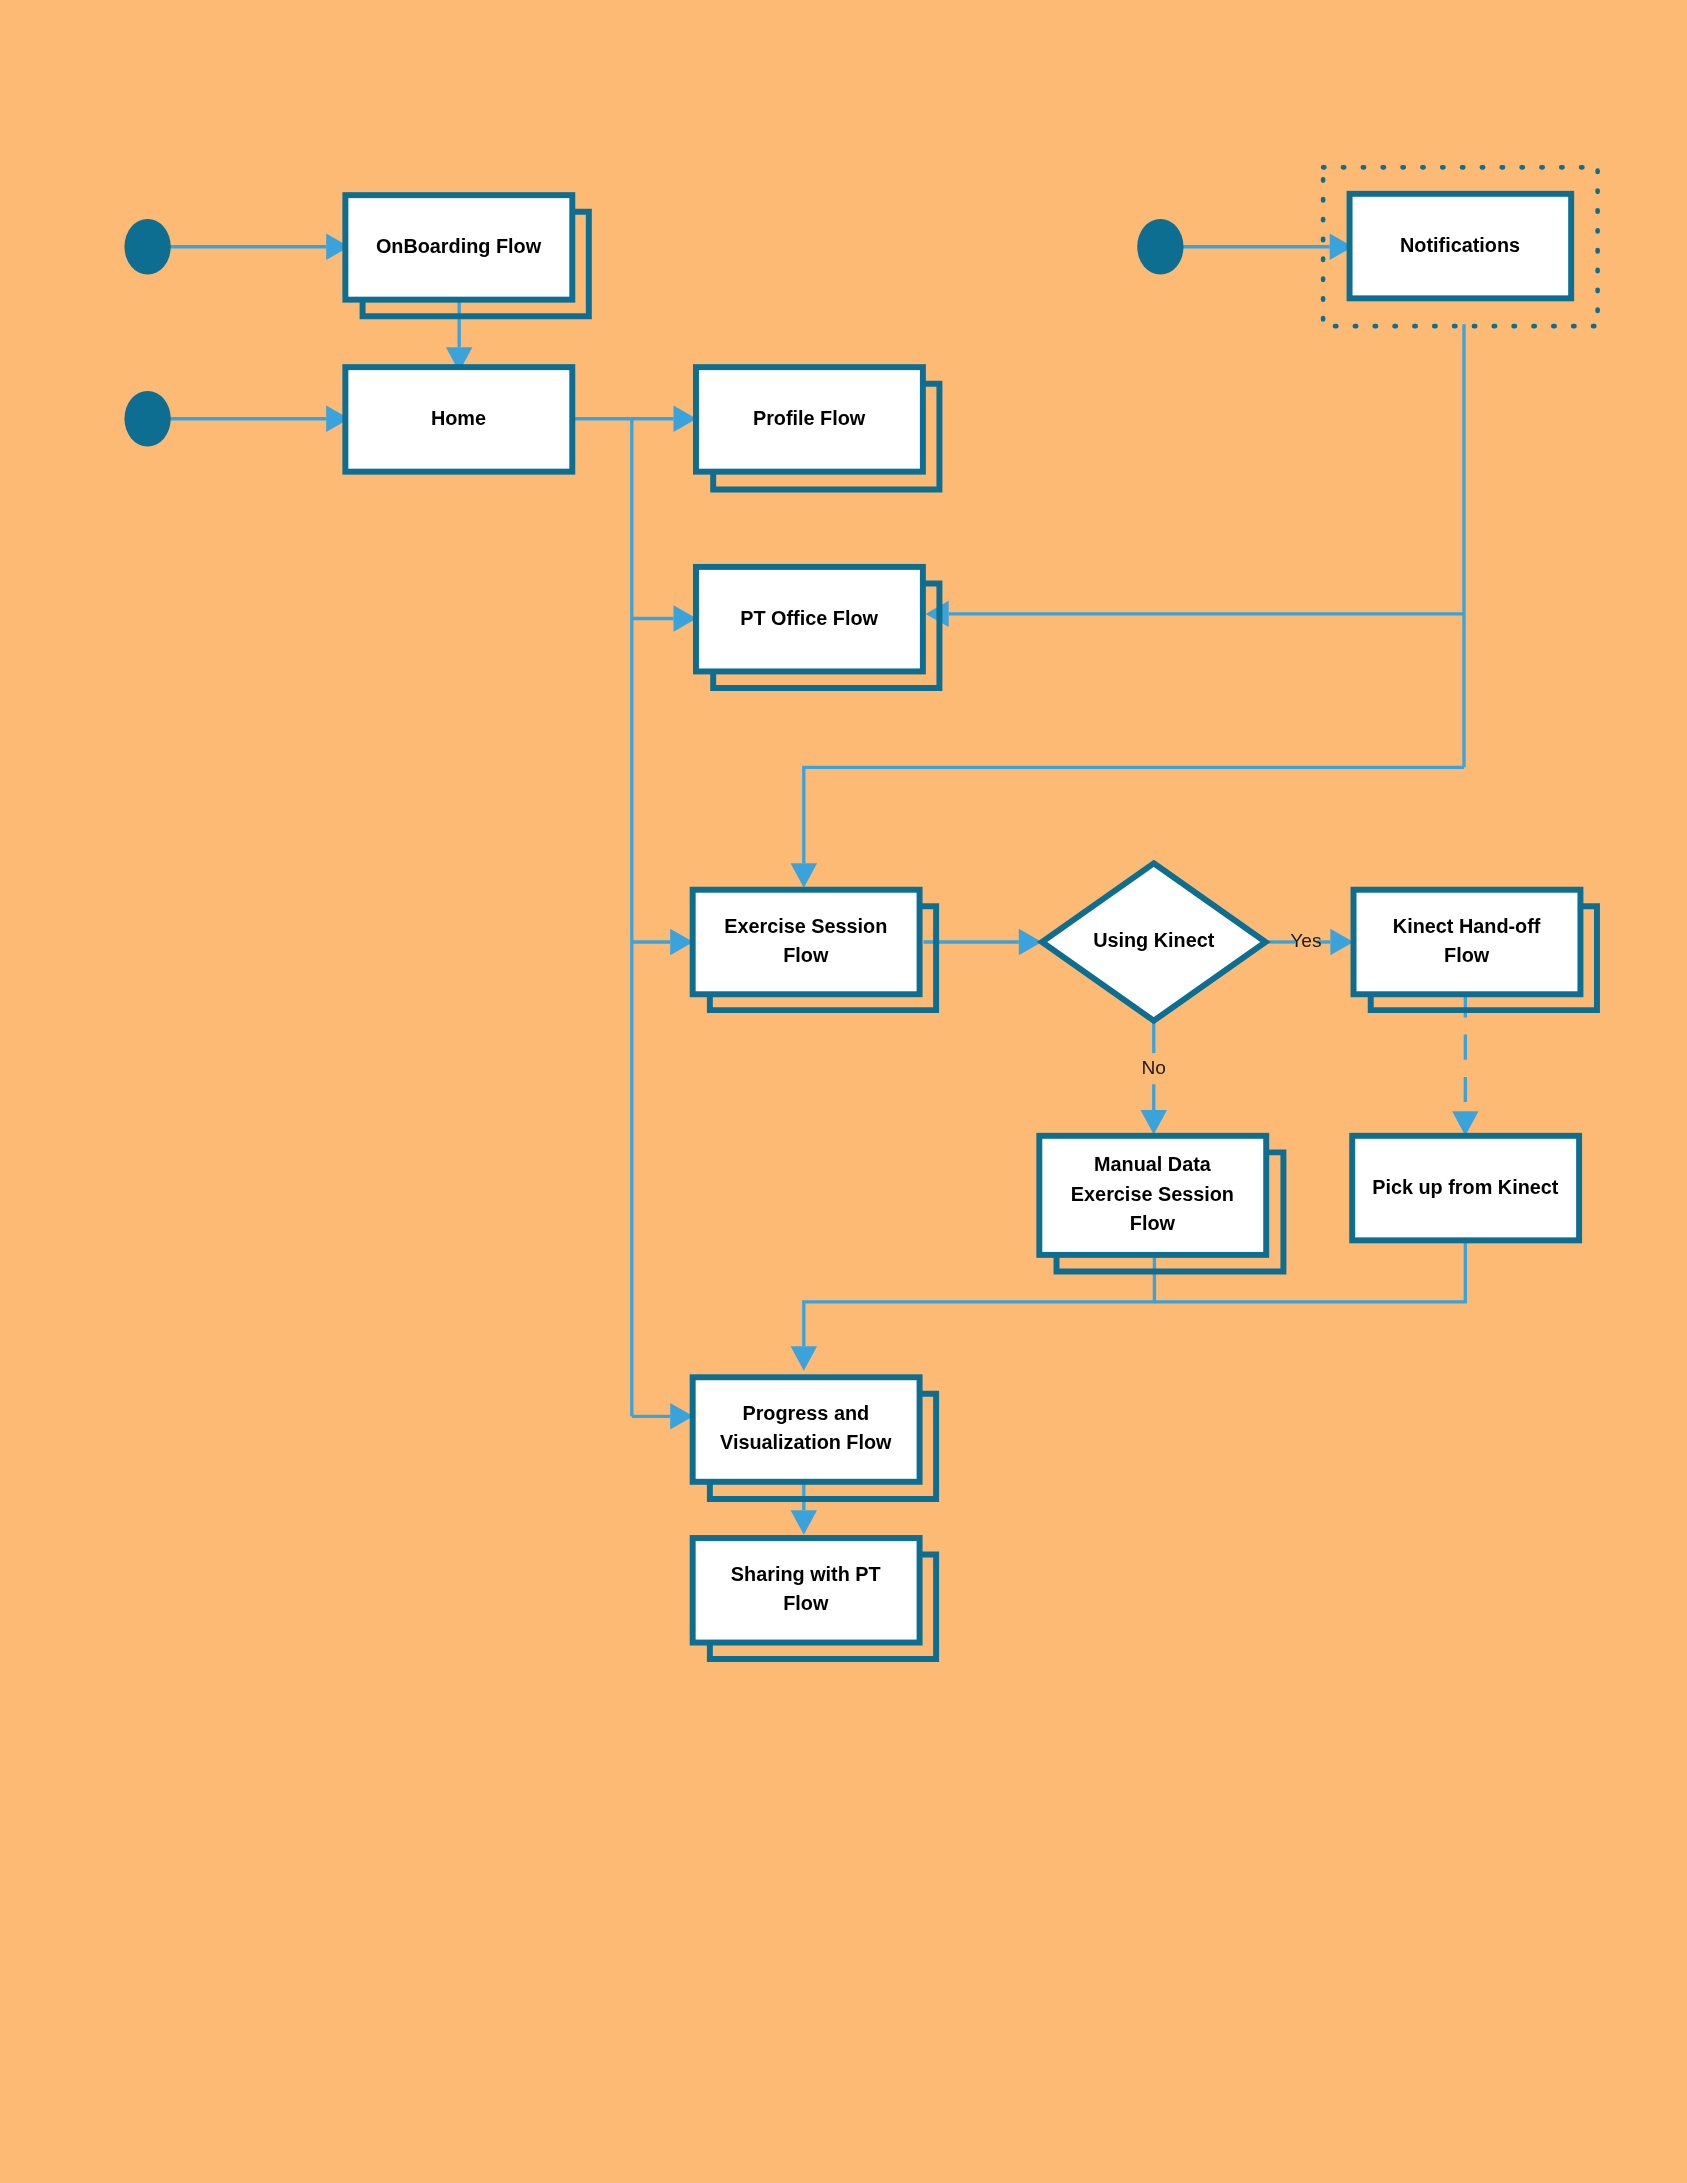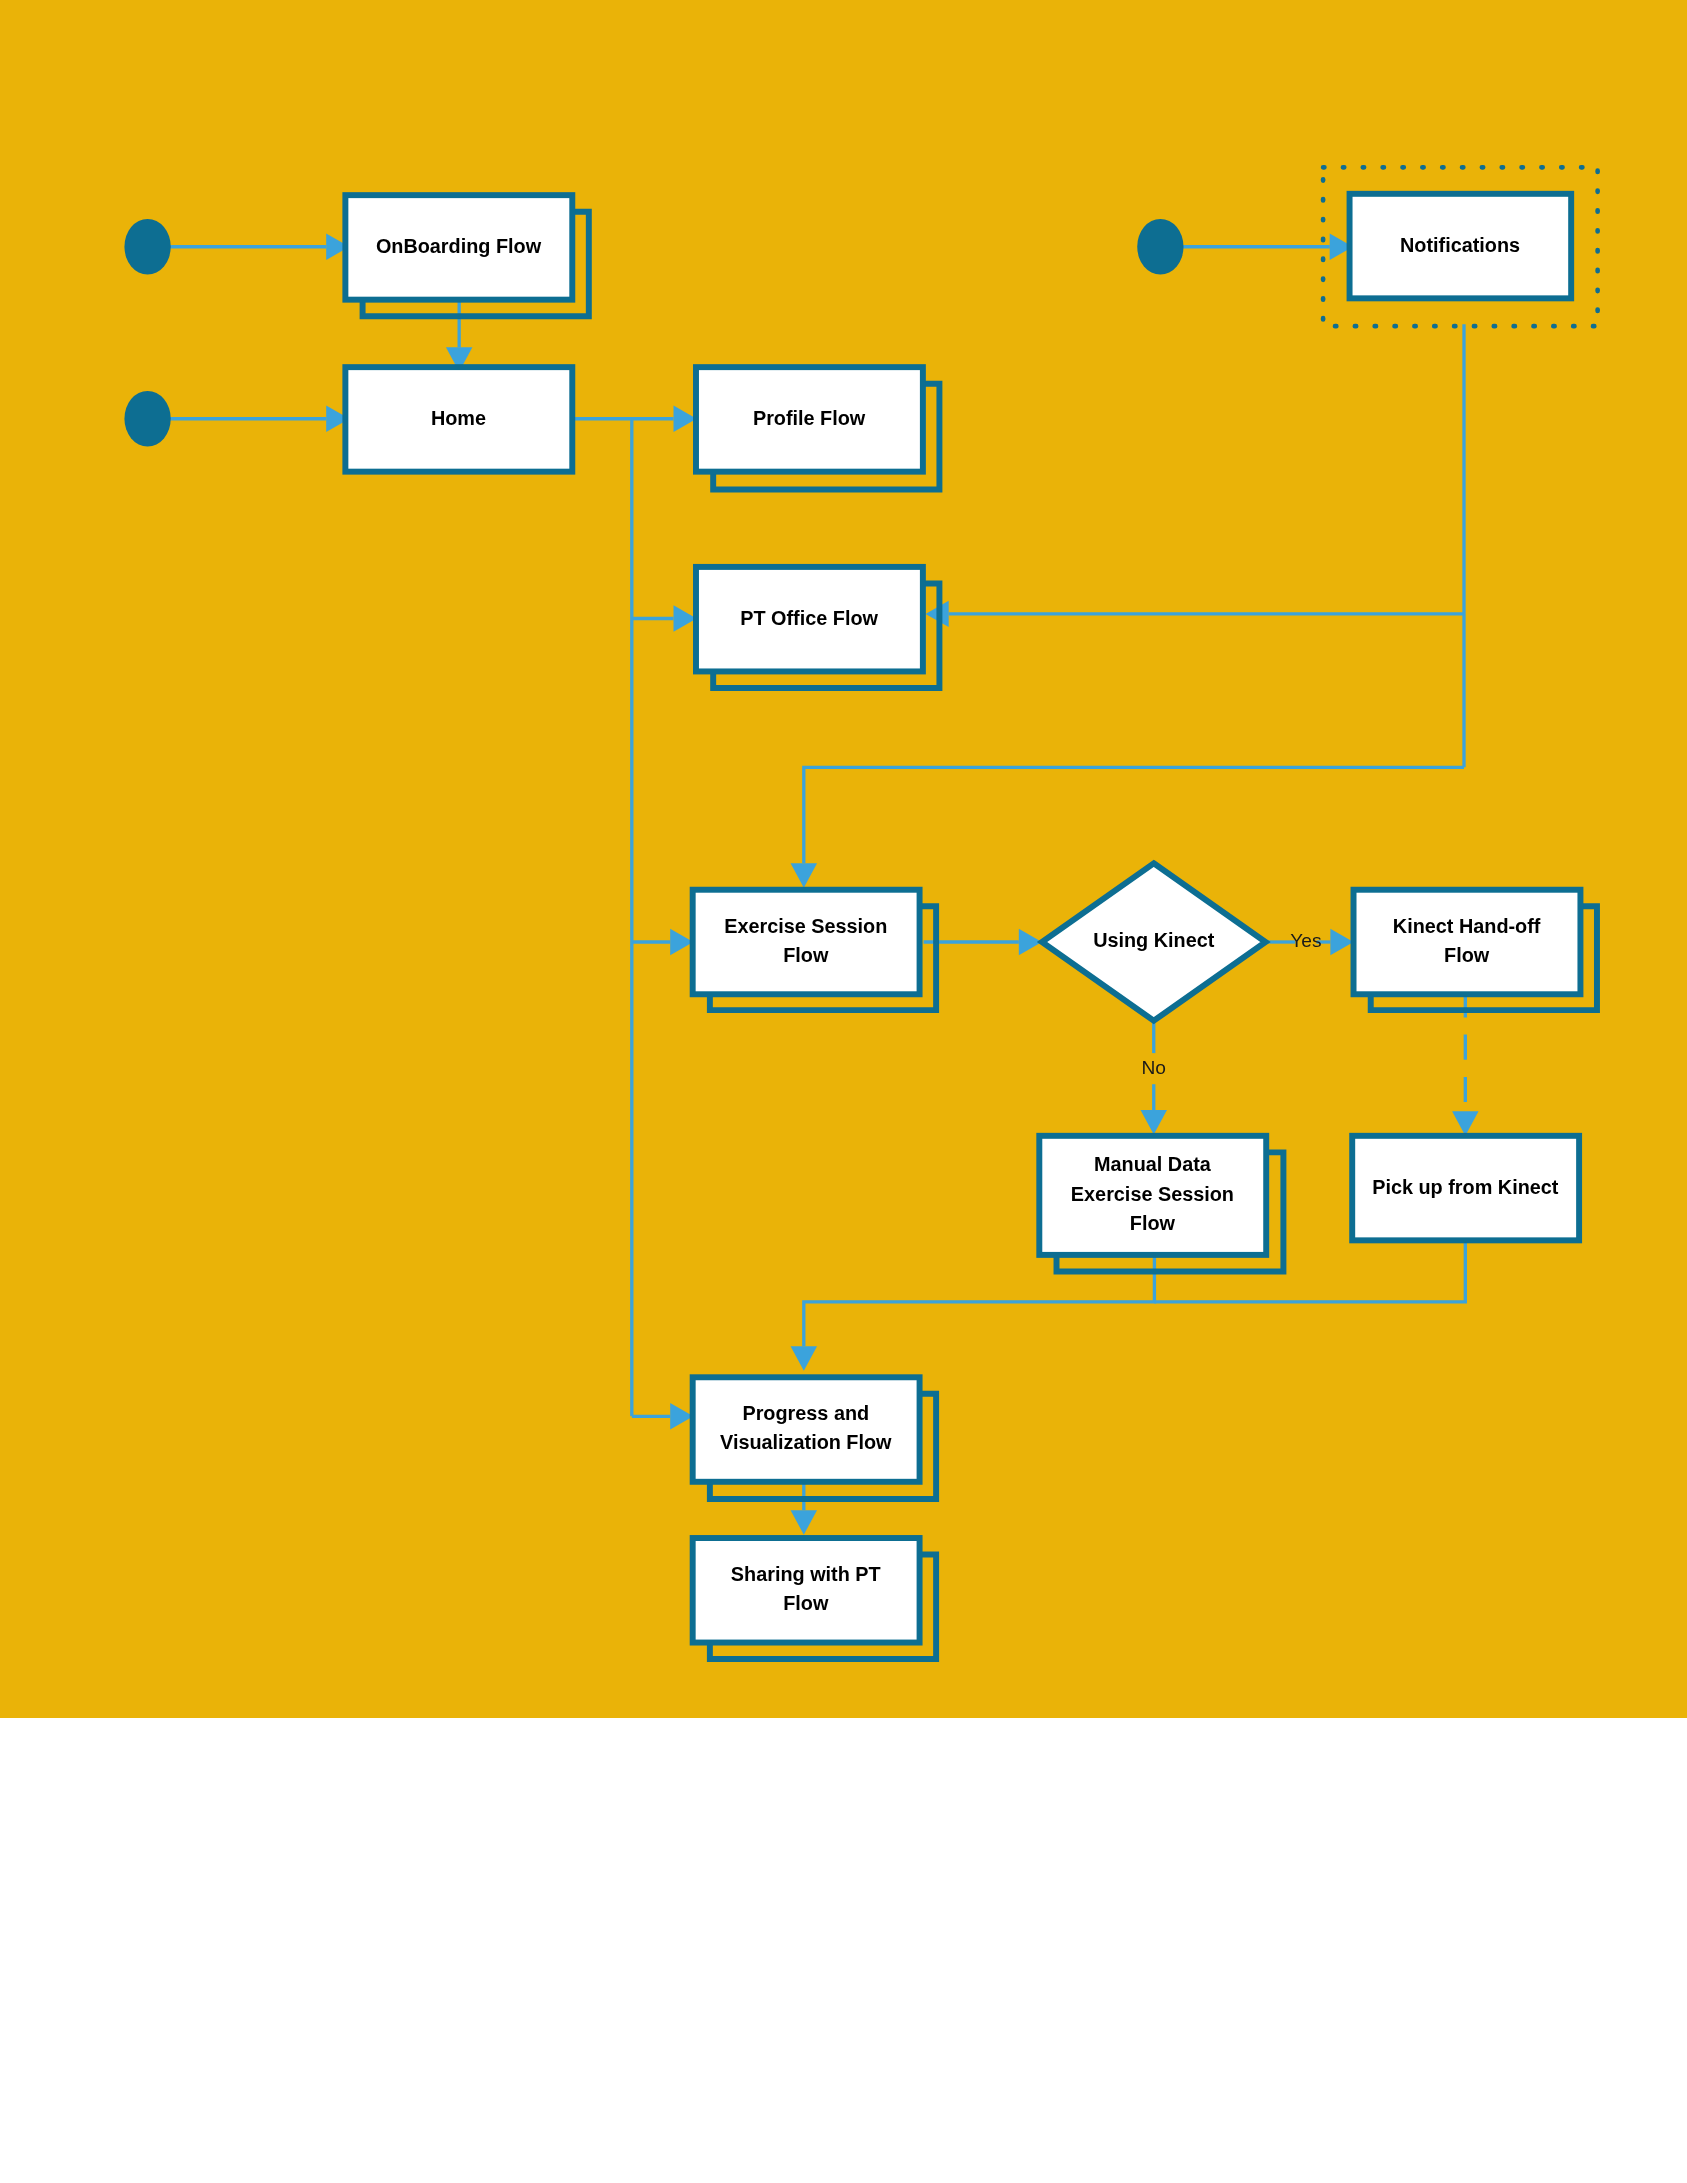--- a/index.html
+++ b/index.html
@@ -9,22 +9,22 @@
   }
   body {
     width: 1687px;
     height: 2183px;
     font-family: "Liberation Sans", sans-serif;
     overflow: hidden;
   }
   #diagram-root {
     position: relative;
     width: 1687px;
-    height: 1718px;
-    background: #eab308;
+    height: 2183px;
+    background: #fdba74;
   }
   svg#flow-svg {
     position: absolute;
     top: 0;
     left: 0;
     width: 1687px;
     height: 2183px;
     display: block;
   }
   .node-label {

